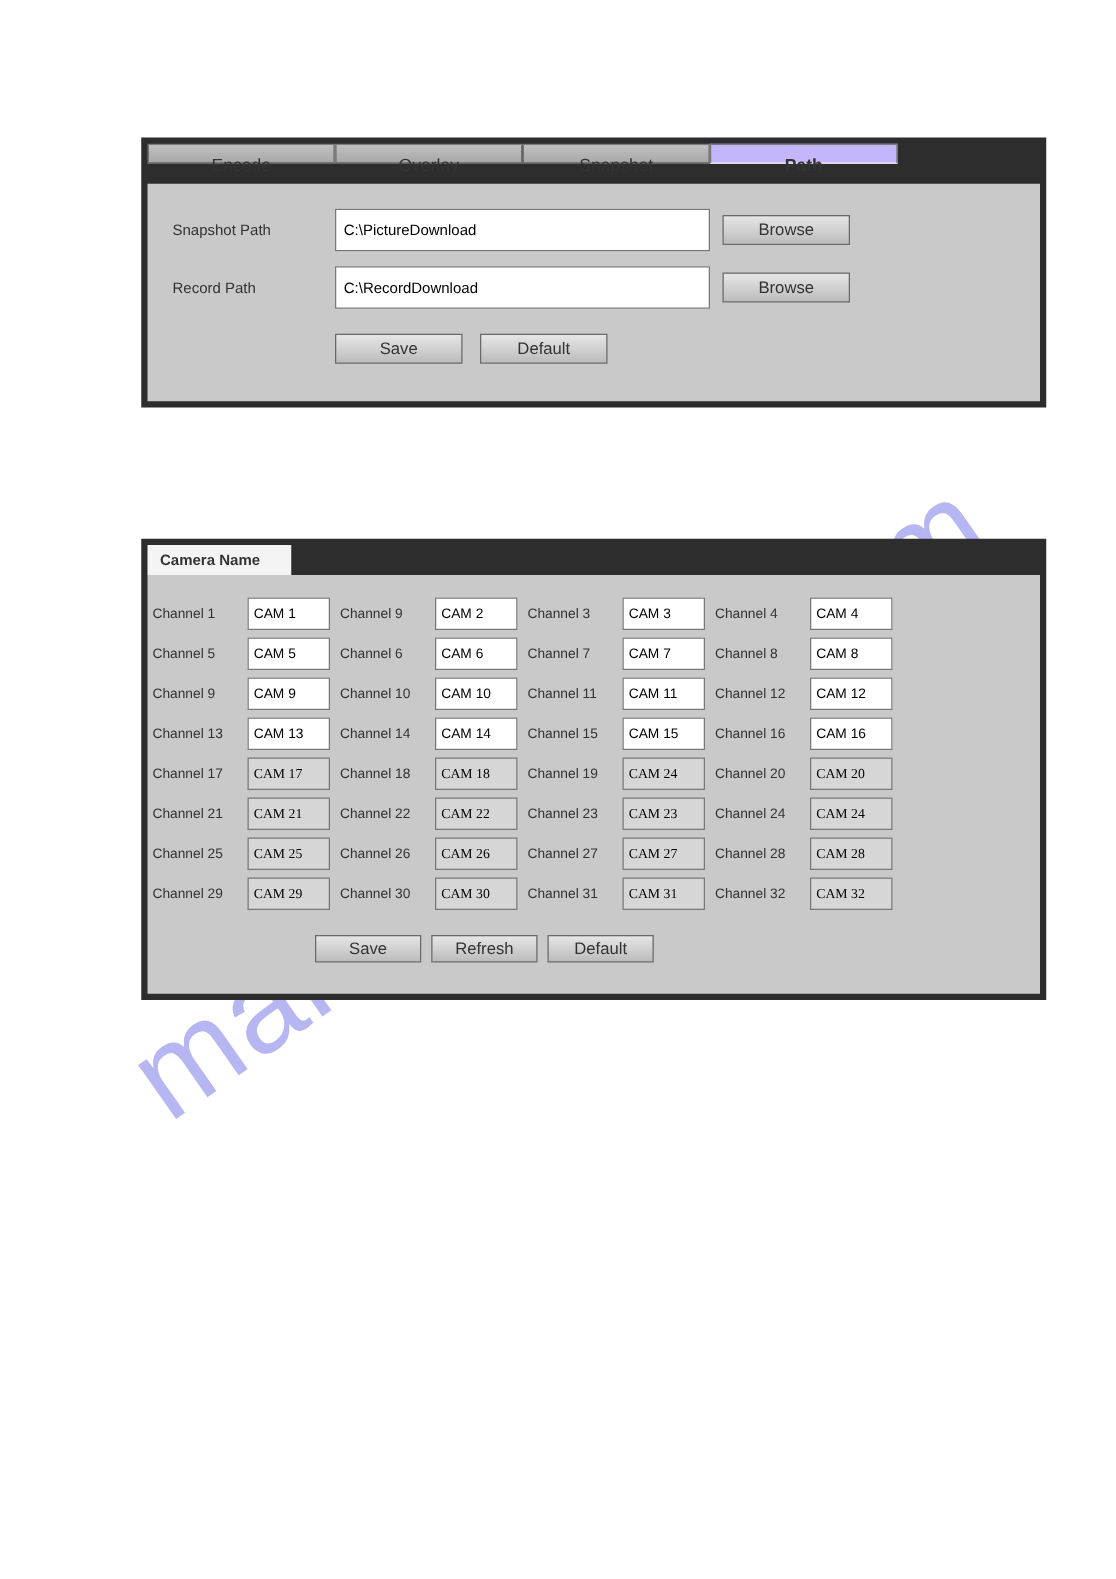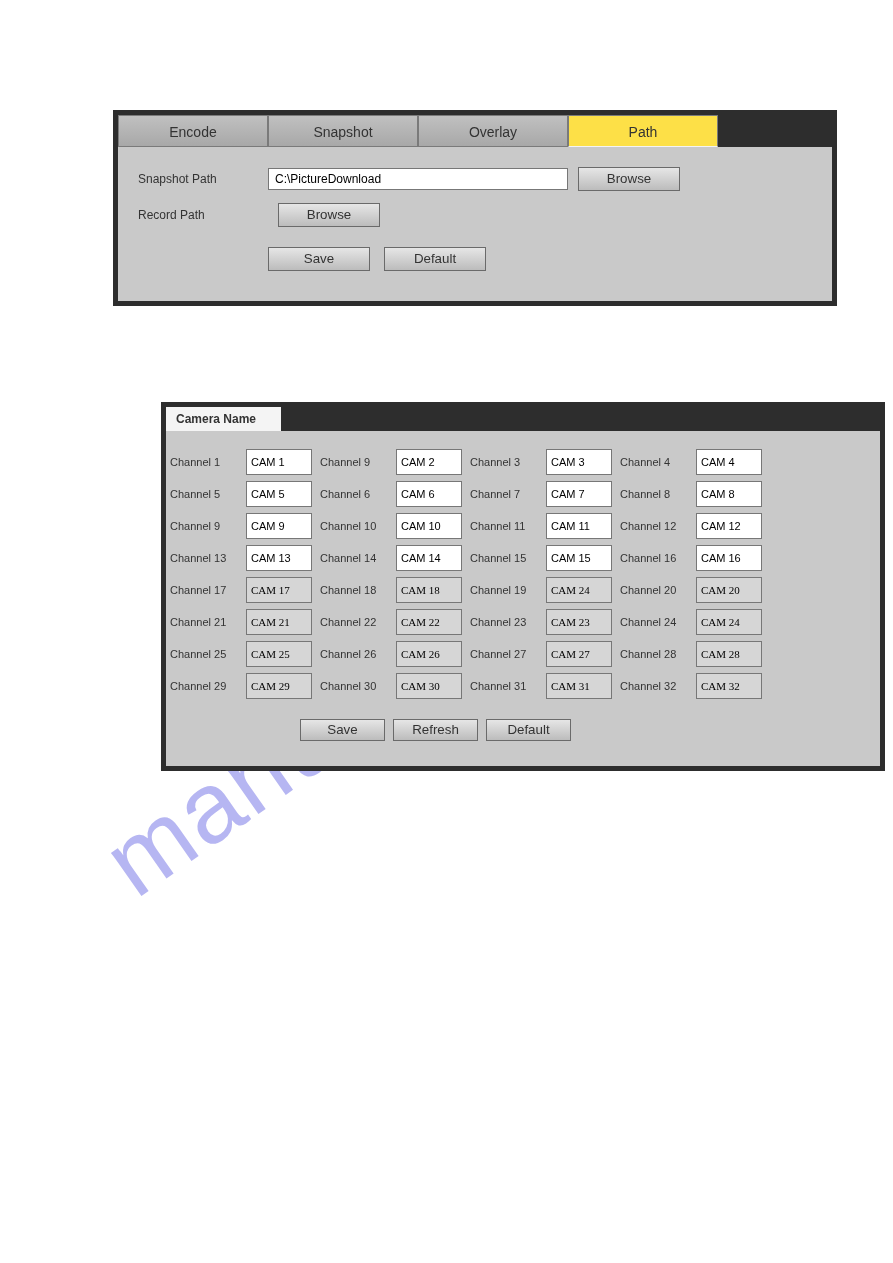--- a/index.html
+++ b/index.html
@@ -14,39 +14,39 @@
   }
   .panel {
     position: absolute;
     left: 113px;
     width: 724px;
     background: #2d2d2d;
     padding: 5px;
     box-sizing: border-box;
   }
   .panel.one { top: 110px; }
-  .panel.two { top: 402px; margin-left: 48px; }
+  .panel.two { top: 431px; }
   .tabstrip {
     display: flex;
     height: 32px;
   }
   .tab {
     flex: 0 0 150px;
-    height: 32px;
+    height: 16px;
     line-height: 32px;
     text-align: center;
     background: linear-gradient(#c0c0c0, #a8a8a8);
     border: 1px solid #7a7a7a;
     box-sizing: border-box;
     color: #333;
     font-size: 14px;
   }
   .tab.active {
-    background: #fde047;
-    font-weight: normal;
+    background: #c4b5fd;
+    font-weight: bold;
     border-bottom-color: #f4f4f4;
   }
   .tabstrip2 {
     display: flex;
     height: 24px;
   }
   .tab2 {
     flex: 0 0 115px;
     height: 24px;
     line-height: 24px;
@@ -68,21 +68,21 @@
   .row {
     display: flex;
     align-items: center;
     margin-bottom: 12px;
   }
   .row .lbl {
     flex: 0 0 130px;
     padding-left: 6px;
   }
   .row input[type=text] {
-    height: 22px;
+    height: 34px;
     width: 300px;
     border: 1px solid #777;
     background: #fff;
     padding: 0 6px;
     box-sizing: border-box;
     font-family: inherit;
     font-size: 12px;
   }
   .btn {
     display: inline-block;
@@ -138,32 +138,33 @@
   }
 </style>
 </head>
 <body>
 
 <div class="watermark">manualshive.com</div>
 
 <div class="panel one">
   <div class="tabstrip">
     <div class="tab">Encode</div>
+    <div class="tab">Overlay</div>
     <div class="tab">Snapshot</div>
-    <div class="tab">Overlay</div>
     <div class="tab active">Path</div>
   </div>
   <div class="body">
     <div class="row">
       <span class="lbl">Snapshot Path</span>
       <input type="text" value="C:\PictureDownload" style="">
       <button class="btn browse">Browse</button>
     </div>
     <div class="row">
       <span class="lbl">Record Path</span>
+      <input type="text" value="C:\RecordDownload" style="">
       <button class="btn browse">Browse</button>
     </div>
     <div class="btn-row">
       <button class="btn">Save</button>
       <button class="btn">Default</button>
     </div>
   </div>
 </div>
 
 <div class="panel two">

